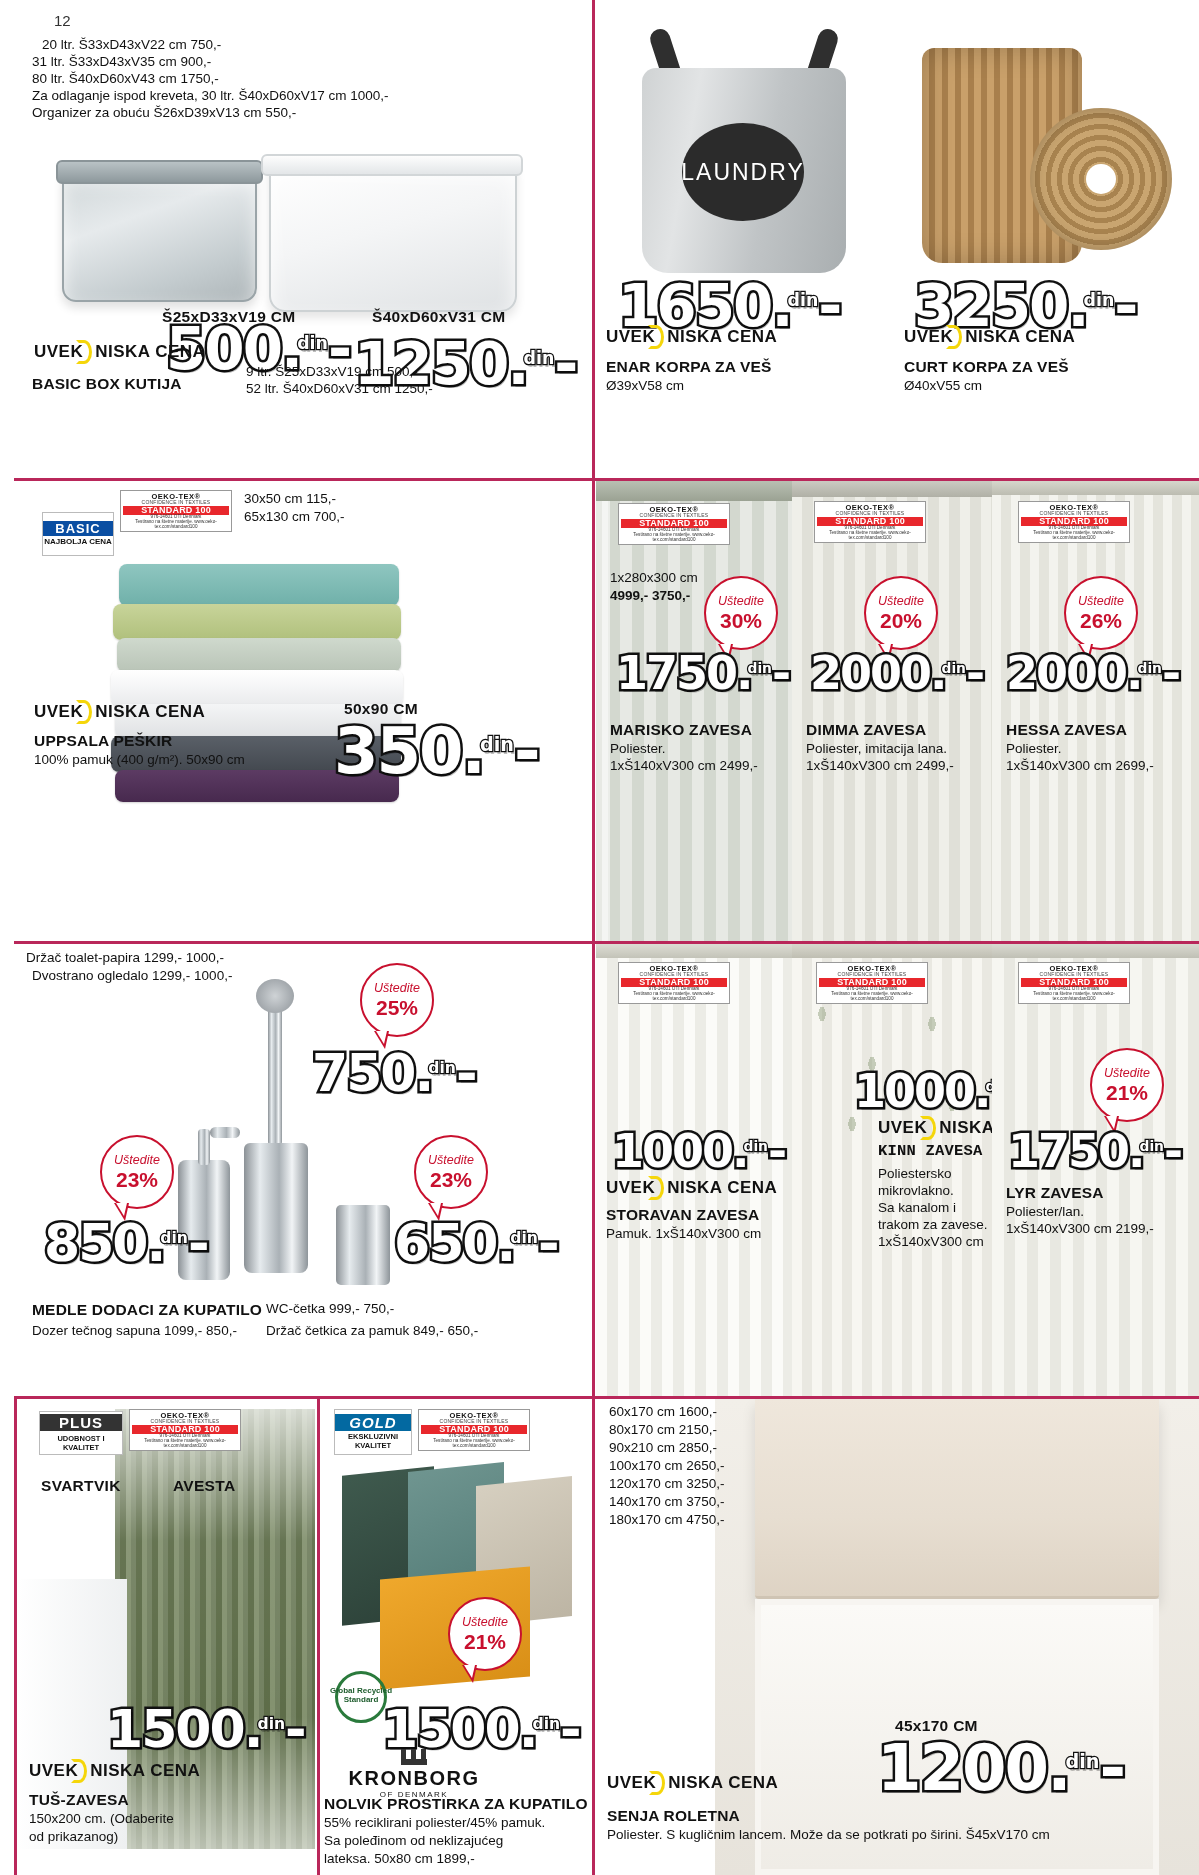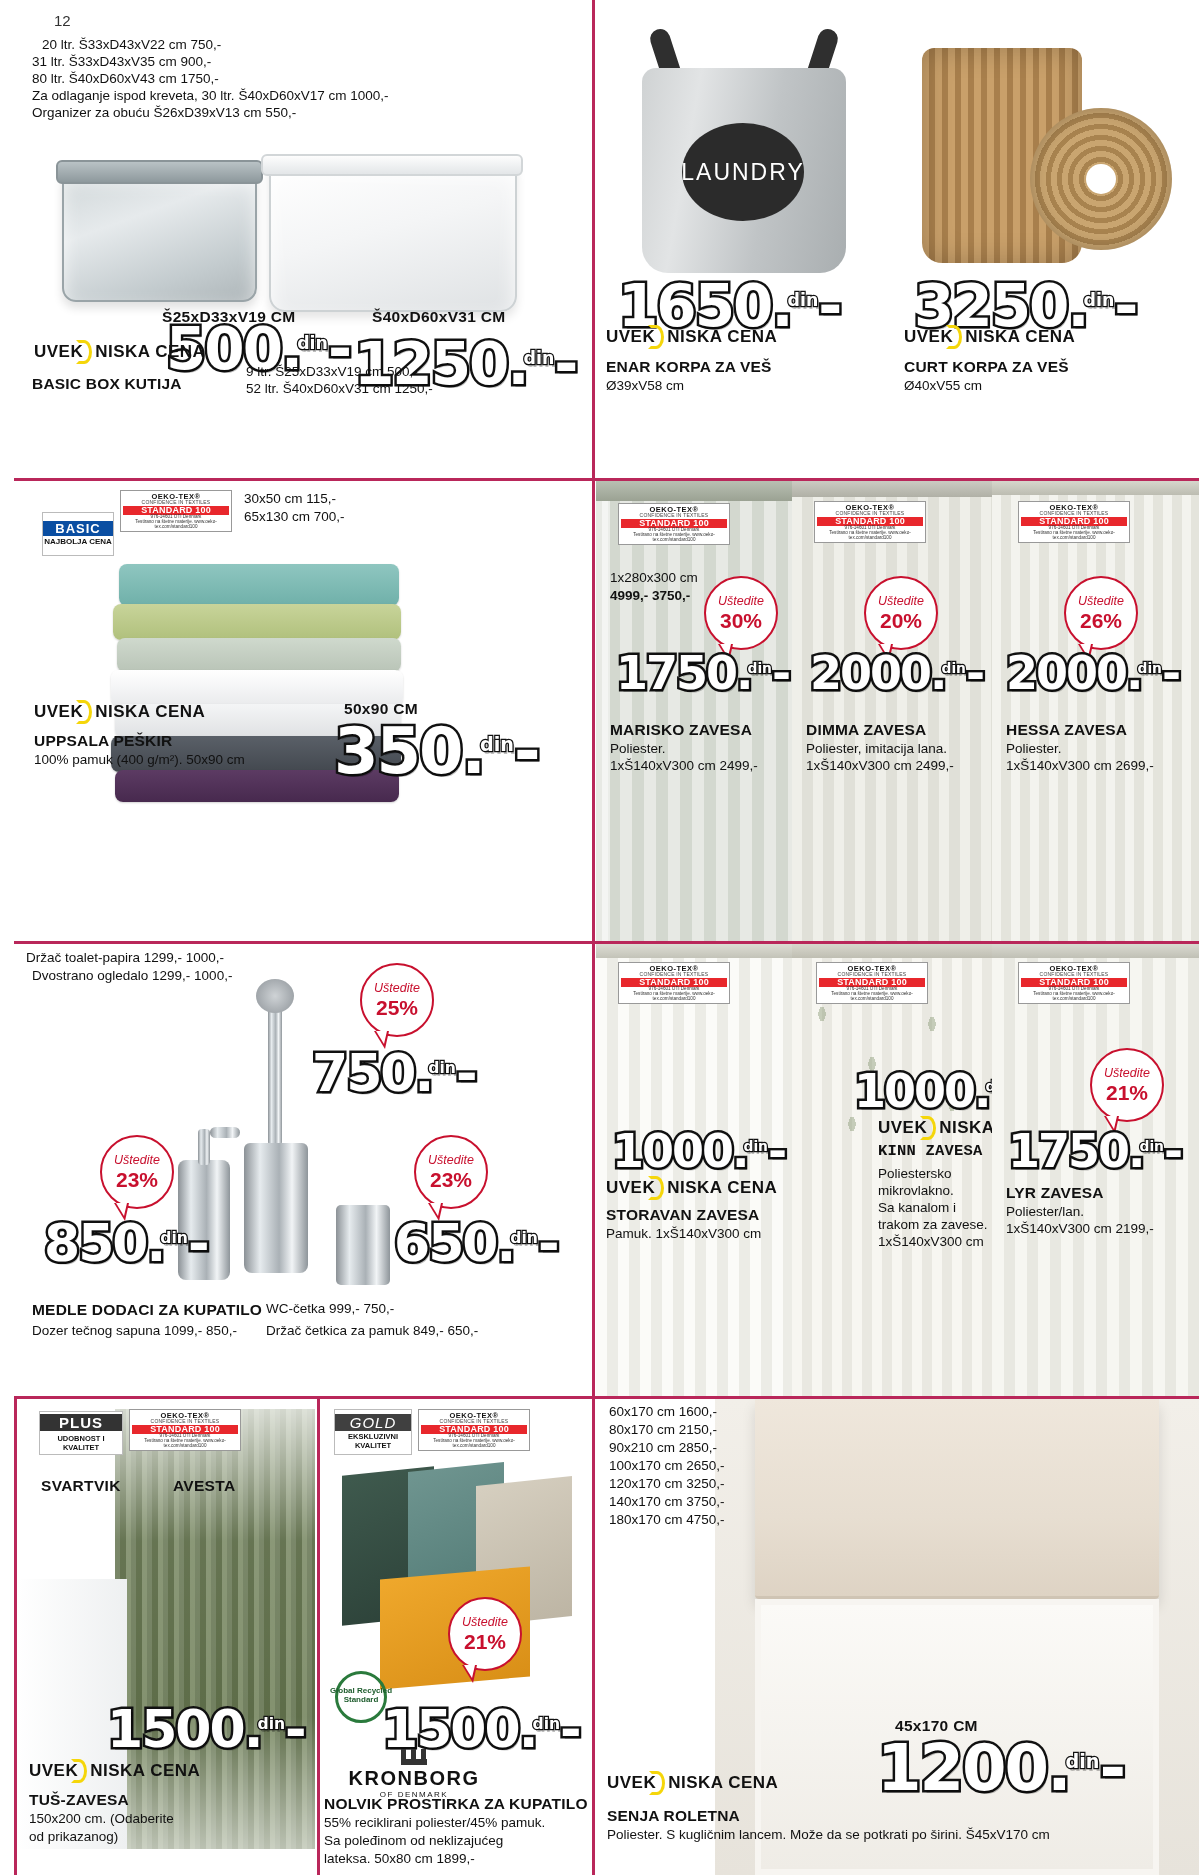--- a/index.html
+++ b/index.html
@@ -101,21 +101,21 @@
     position:absolute; width:84px; height:44px; background:#fff; border:1px solid #bbb;
     display:flex; flex-direction:column; align-items:center; justify-content:center;
   }
   .plusbadge .t1 { background:#333; color:#fff; font-size:15px; font-weight:bold; width:100%; text-align:center; letter-spacing:1px;}
   .plusbadge .t2 { font-size:7.5px; font-weight:bold; text-align:center; color:#111; line-height:1.15; padding-top:4px;}
 
   .goldbadge {
     position:absolute; width:78px; height:46px; background:#fff; border:1px solid #bbb;
     display:flex; flex-direction:column; align-items:center; justify-content:center;
   }
-  .goldbadge .t1 { background:#404040; color:#fff; font-size:15px; font-weight:normal; width:100%; text-align:center; letter-spacing:1px; font-style:italic;}
+  .goldbadge .t1 { background:#0369a1; color:#fff; font-size:15px; font-weight:bold; width:100%; text-align:center; letter-spacing:1px; font-style:italic;}
   .goldbadge .t2 { font-size:7.5px; font-weight:bold; text-align:center; color:#111; line-height:1.15; padding-top:2px;}
 
   .dimlabel { position:absolute; font-size:15.5px; font-weight:bold; letter-spacing:.3px; }
 
   
   .img { position:absolute; }
 
   
   .box-grey {
     border-radius:6px 6px 14px 14px;

